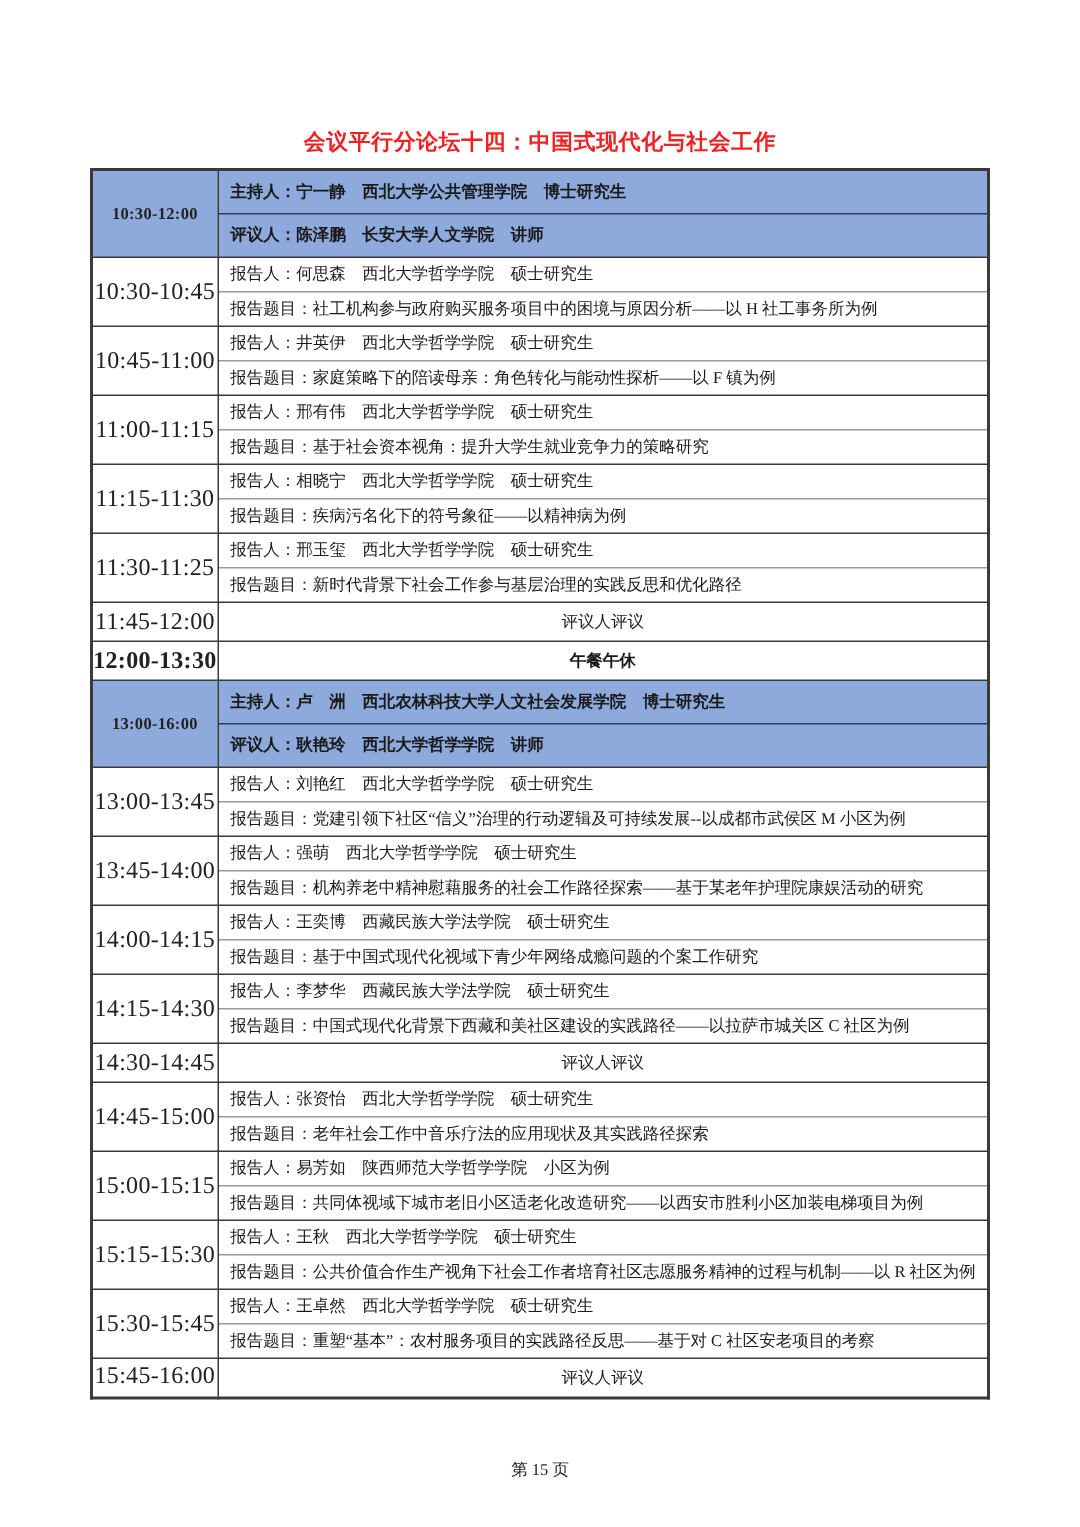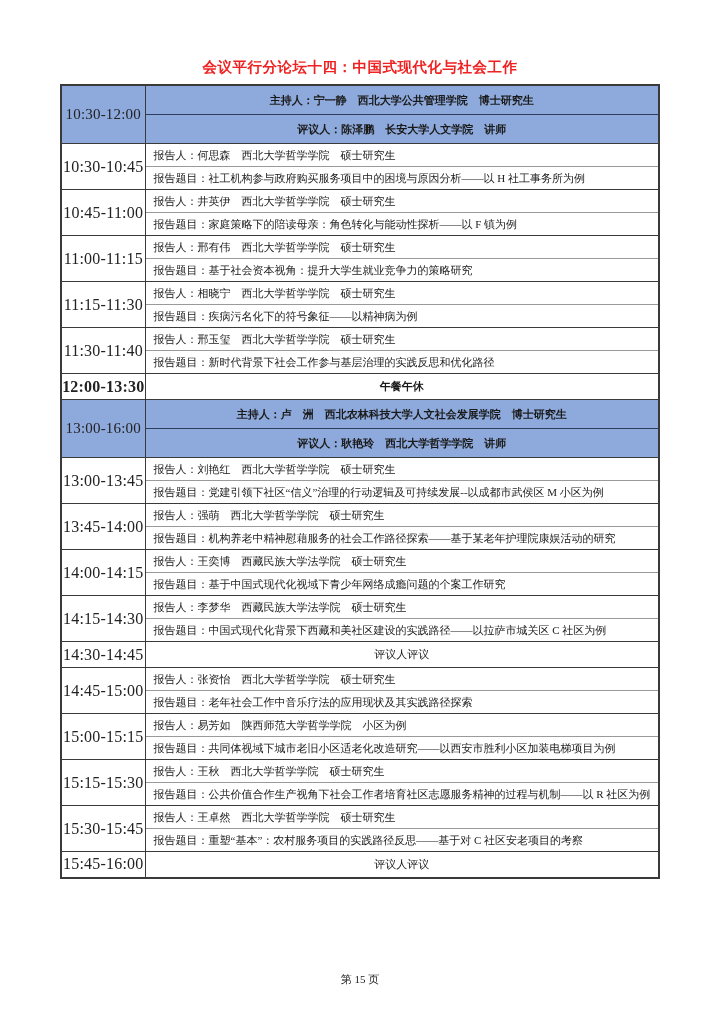--- a/index.html
+++ b/index.html
@@ -8,21 +8,21 @@
     --border-dark:#3A3A3A;
     --separator-gray:#9A9A9A;
   }
   *{margin:0;padding:0;box-sizing:border-box;}
   html,body{background:#ffffff;}
   body{
     width:720px;height:1018px;position:relative;
     font-family:"Liberation Serif","DejaVu Serif",serif;
     color:#1a1a1a;overflow:hidden;
   }
-  .titleblock{padding-top:56px;text-align:center;}
+  .titleblock{padding-top:84px;text-align:center;}
   .title-line{
     color:var(--title-red);font-weight:bold;font-size:14.5px;line-height:23px;
     letter-spacing:0.5px;
   }
   table.schedule{
     width:600px;margin:5px 0 0 60px;
     border-collapse:collapse;
     border:2px solid var(--border-dark);
     table-layout:fixed;
   }
@@ -31,24 +31,24 @@
   td.time{
     text-align:center;font-size:16px;color:#222;
     font-family:"Liberation Serif","DejaVu Serif",serif;
     letter-spacing:0.2px;
   }
   .subline{
     padding:3px 8px;font-size:11px;line-height:16px;
     white-space:nowrap;overflow:hidden;
   }
   .subline.first{border-bottom:1px solid var(--separator-gray);}
-  tr.session td{background:var(--session-blue);text-align:center;}
+  tr.session td{background:var(--session-blue);}
   tr.session .subline{font-weight:bold;padding:6px 8px;line-height:16px;}
   tr.session .subline.first{border-bottom:1.5px solid #2E3D5C;}
-  tr.session td.time{font-weight:normal;font-size:15px;}
+  tr.session td.time{font-weight:bold;font-size:11px;}
   td.center{height:26px;text-align:center;font-size:11px;}
   tr.centerrow td.time{height:26px;}
   tr.bold td{font-weight:bold;}
   .footer{
     position:absolute;left:0;top:972px;width:720px;text-align:center;
     font-size:11px;color:#222;
   }
 </style>
 </head>
 <body>
@@ -92,25 +92,29 @@
     </td>
   </tr>
       <tr class="block">
     <td class="time">11:15-11:30</td>
     <td class="content">
       <div class="subline first">报告人：相晓宁　西北大学哲学学院　硕士研究生</div>
       <div class="subline">报告题目：疾病污名化下的符号象征——以精神病为例</div>
     </td>
   </tr>
       <tr class="block">
-    <td class="time">11:30-11:40</td>
+    <td class="time">11:30-11:25</td>
     <td class="content">
       <div class="subline first">报告人：邢玉玺　西北大学哲学学院　硕士研究生</div>
       <div class="subline">报告题目：新时代背景下社会工作参与基层治理的实践反思和优化路径</div>
     </td>
+  </tr>
+      <tr class="centerrow">
+    <td class="time">11:45-12:00</td>
+    <td class="center">评议人评议</td>
   </tr>
       <tr class="centerrow bold">
     <td class="time">12:00-13:30</td>
     <td class="center">午餐午休</td>
   </tr>
       <tr class="session">
     <td class="time">13:00-16:00</td>
     <td class="content">
       <div class="subline first">主持人：卢　洲　西北农林科技大学人文社会发展学院　博士研究生</div>
       <div class="subline">评议人：耿艳玲　西北大学哲学学院　讲师</div>

